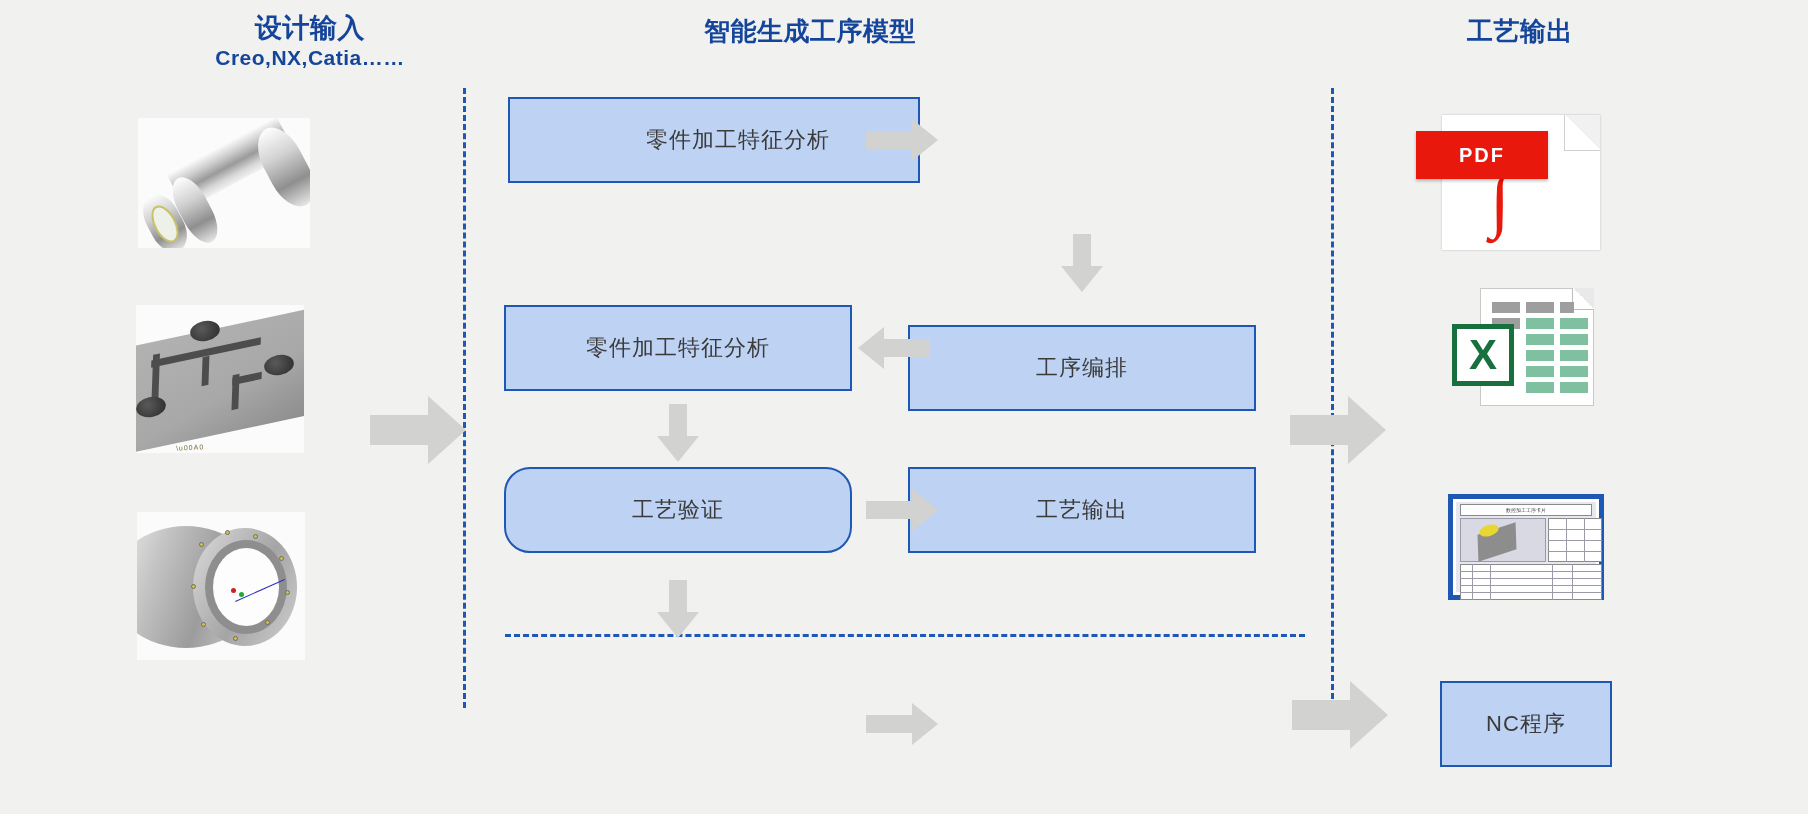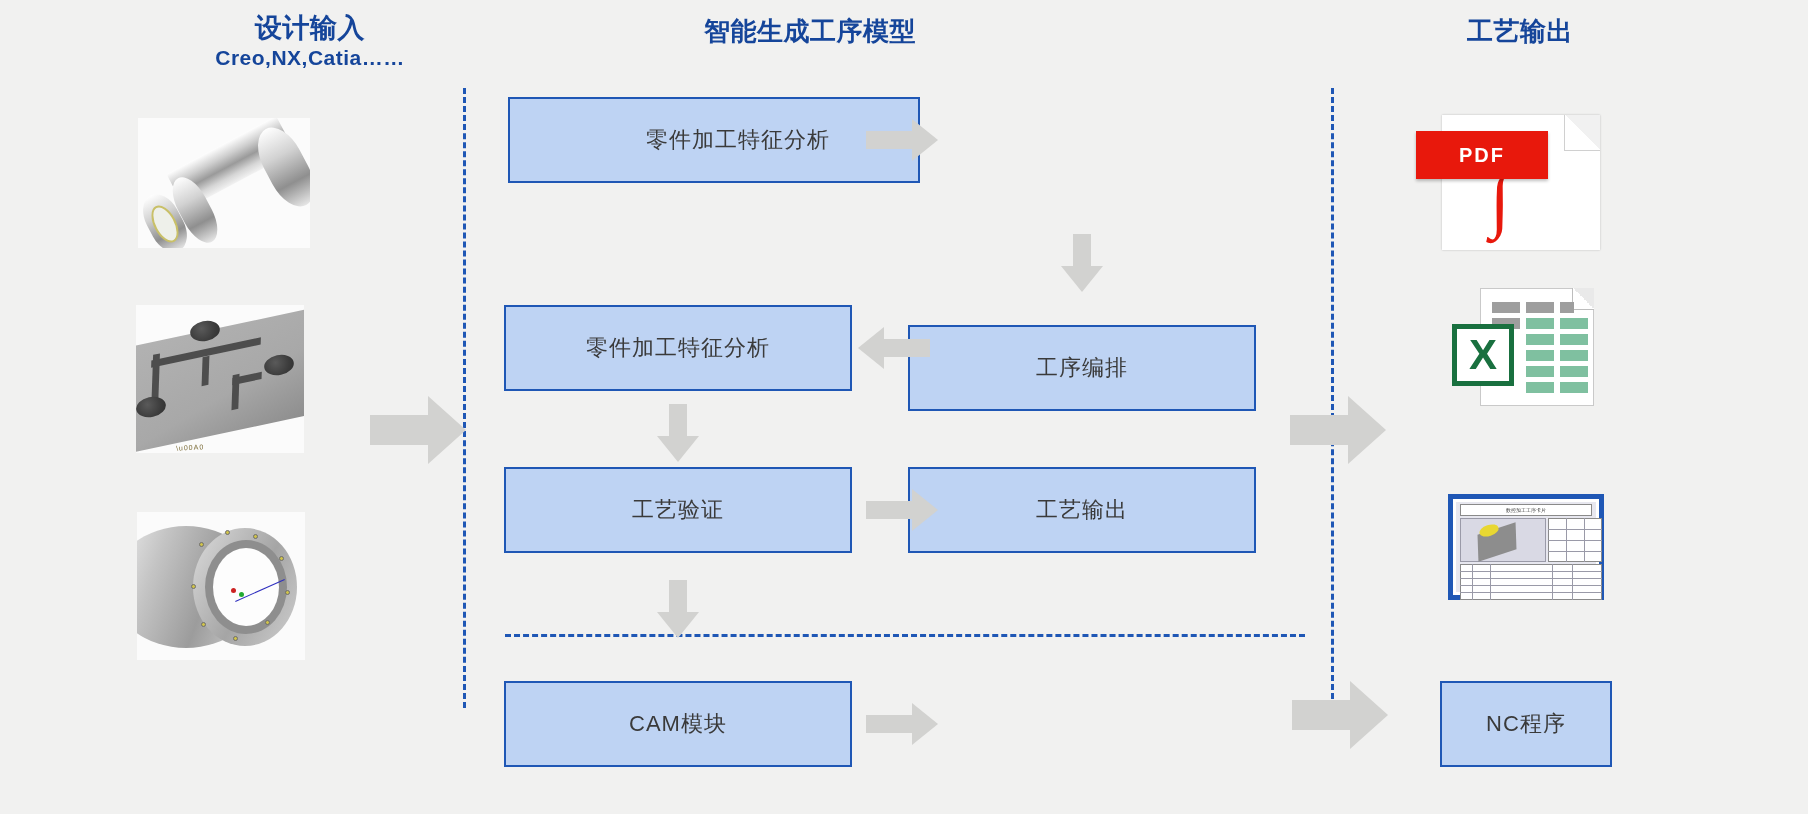--- a/index.html
+++ b/index.html
@@ -271,24 +271,23 @@
     <div class="axis-dot g" style="left:102px;top:80px;"></div>
   </div>
 
   <div class="arrow big-right" style="left:370px; top:415px;"></div>
 
   <div class="pbox tall" style="left:508px;  top:97px;  width:412px;padding-left:48px;">零件加工特征分析</div>
 
   <div class="pbox tall" style="left:504px;  top:305px; width:348px;">零件加工特征分析</div>
   <div class="pbox tall" style="left:908px;  top:305px; width:348px;margin-top:20px;">工序编排</div>
 
-  <div class="pbox tall" style="left:504px;  top:467px; width:348px;">工艺验证</div>
+  <div class="pbox tall" style="left:504px;  top:467px; width:348px;border-radius:26px;">工艺验证</div>
   <div class="pbox tall" style="left:908px;  top:467px; width:348px;">工艺输出</div>
 
-  <div class="pbox tall" style="left:504px;  top:681px; width:348px;">CAM模块</div>
 
   <div class="pbox tall" style="left:1440px; top:681px; width:172px;">NC程序</div>
 
   <div class="arrow right" style="left:866px; top:131px;"></div>
   <div class="arrow down" style="left:1073px;top:234px;"></div>
   <div class="arrow left" style="left:884px; top:339px;"></div>
   <div class="arrow down" style="left:669px; top:404px;"></div>
   <div class="arrow right" style="left:866px; top:501px;"></div>
   <div class="arrow down" style="left:669px; top:580px;"></div>
   <div class="arrow right" style="left:866px; top:715px;"></div>

